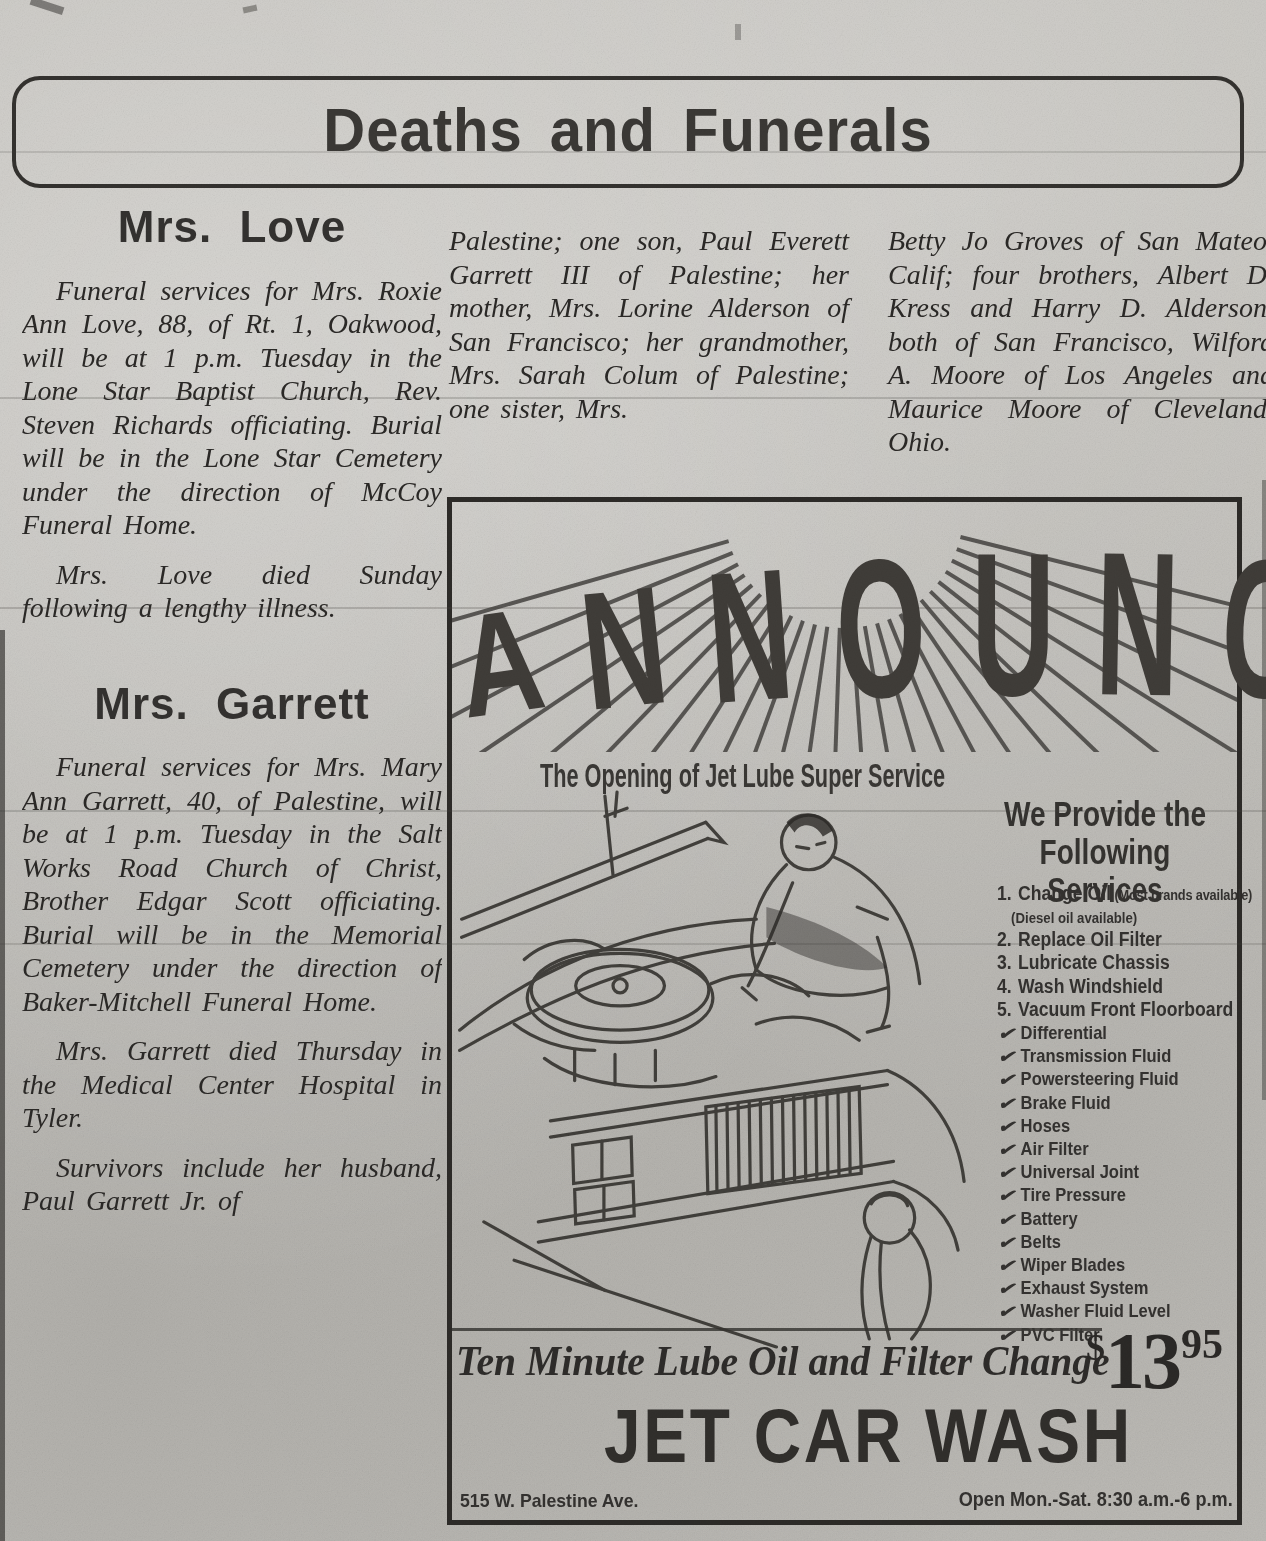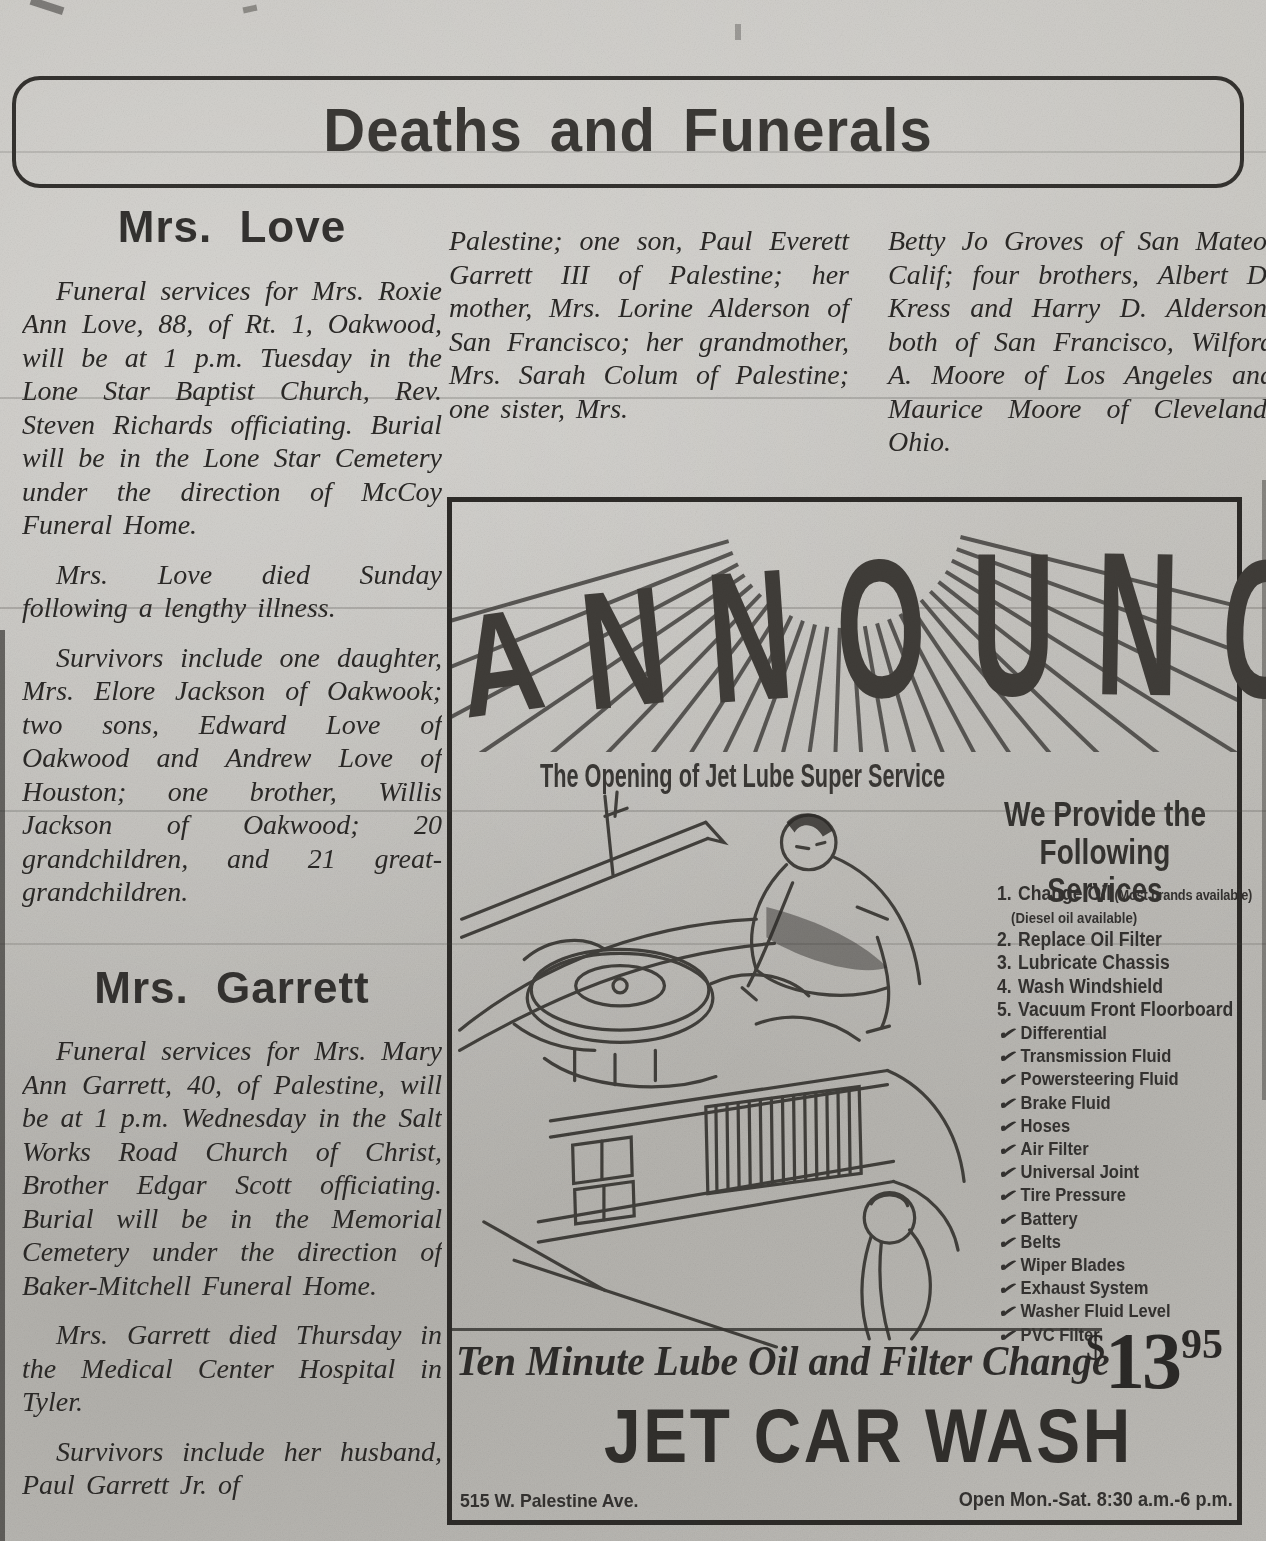--- a/index.html
+++ b/index.html
@@ -83,23 +83,22 @@
 <div class="page">
 
   <div class="header-box">
     <div class="header-title">Deaths and Funerals</div>
   </div>
 
   <div class="col col-left">
     <h2 class="obit">Mrs. Love</h2>
     <p>Funeral services for Mrs. Roxie Ann Love, 88, of Rt. 1, Oakwood, will be at 1 p.m. Tuesday in the Lone Star Baptist Church, Rev. Steven Richards officiating. Burial will be in the Lone Star Cemetery under the direction of McCoy Funeral Home.</p>
     <p>Mrs. Love died Sunday following a lengthy illness.</p>
-    <p>Survivors include one daughter, Mrs. Elore Jackson of Oakwook; two sons, Edward Love of Oakwood and Andrew Love of Houston; one brother, Willis Jackson of Oakwood; 20 grandchildren, and 21 great-grandchildren.</p>
     <h2 class="obit second">Mrs. Garrett</h2>
-    <p>Funeral services for Mrs. Mary Ann Garrett, 40, of Palestine, will be at 1 p.m. Wednesday in the Salt Works Road Church of Christ, Brother Edgar Scott officiating. Burial will be in the Memorial Cemetery under the direction of Baker-Mitchell Funeral Home.</p>
+    <p>Funeral services for Mrs. Mary Ann Garrett, 40, of Palestine, will be at 1 p.m. Tuesday in the Salt Works Road Church of Christ, Brother Edgar Scott officiating. Burial will be in the Memorial Cemetery under the direction of Baker-Mitchell Funeral Home.</p>
     <p>Mrs. Garrett died Thursday in the Medical Center Hospital in Tyler.</p>
     <p>Survivors include her husband, Paul Garrett Jr. of</p>
   </div>
 
   <div class="col col-mid">
     <p style="text-indent:0">Palestine; one son, Paul Everett Garrett III of Palestine; her mother, Mrs. Lorine Alderson of San Francisco; her grandmother, Mrs. Sarah Colum of Palestine; one sister, Mrs.</p>
   </div>
 
   <div class="col col-right">
     <p style="text-indent:0">Betty Jo Groves of San Mateo, Calif; four brothers, Albert D. Kress and Harry D. Alderson, both of San Francisco, Wilford A. Moore of Los Angeles and Maurice Moore of Cleveland, Ohio.</p>

